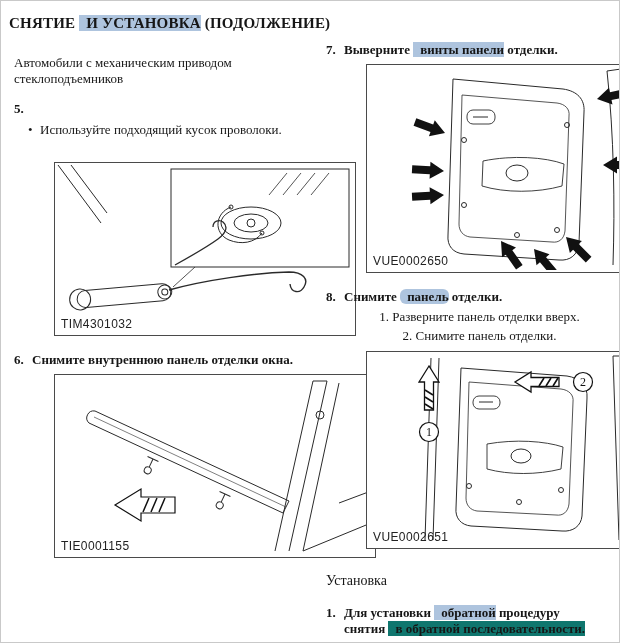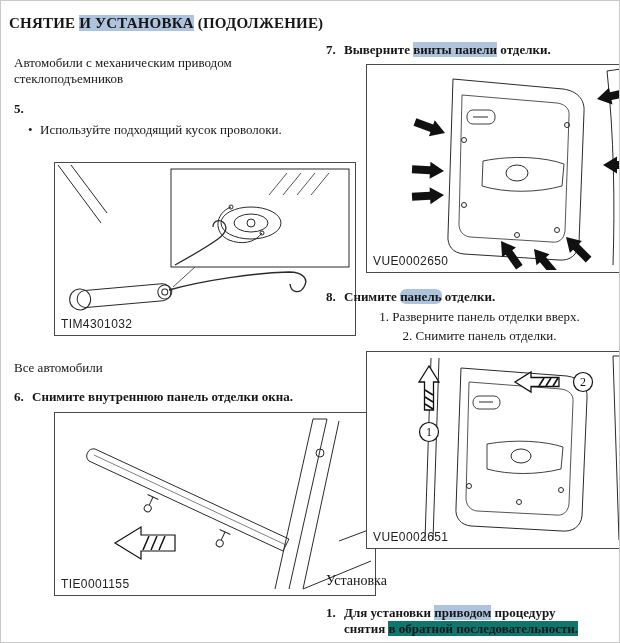--- a/index.html
+++ b/index.html
@@ -27,21 +27,21 @@
   .fig1{margin-top:24px;width:300px;height:172px;}
   .fig2{margin-top:6px;width:300px;height:182px;padding-left:20px;}
   .fig3{margin-top:6px;width:288px;height:207px;}
   .fig4{margin-top:7px;width:288px;height:196px;}
   .figlabel{position:absolute;left:6px;bottom:4px;font-family:"Liberation Sans","DejaVu Sans",sans-serif;font-size:12px;letter-spacing:.4px;color:#222;}
   .step8{margin-top:14px;}
   .sub{margin-left:18px;margin-top:3px;text-align:center;}
   .install-heading{margin-top:24px;font-size:14px;}
   .install-step{margin-top:16px;}
   .install-step .txt{width:242px;}
-  .hl{background-color:#aec4de;}
+  .hl{background-color:#aec4de;padding-left:7px;}
   svg{display:block;}
 </style>
 </head>
 <body>
 
 <div class="page">
 
   <h1 class="title"><span>СНЯТИЕ </span><span class="hl" style="background-color: rgb(174, 196, 222);">И УСТАНОВКА</span><span> (ПОДОЛЖЕНИЕ)</span></h1>
 
   <div class="col-left">
@@ -81,21 +81,20 @@
             <circle cx="25" cy="132.5" r="10.5"></circle>
             <circle cx="110" cy="132.5" r="7"></circle>
             <circle cx="110" cy="132.5" r="3"></circle>
           </g>
           <path d="M114,127 C150,117 200,110 234,109 C248,109 254,116 249,124 C245,131 236,130 235,121" stroke-width="1.4"></path>
         </g>
       </svg>
       <figcaption class="figlabel">TIM4301032</figcaption>
     </figure>
 
-    <p class="t all-vehicles">Все автомобили</p>
 
     <div class="t bold step step6">
       <span class="num">6.</span>
       <span class="txt">Снимите внутреннюю панель отделки  окна.</span>
     </div>
 
     <figure class="fig fig2">
       <svg width="298" height="180" viewBox="0 0 298 180">
         <g stroke="#2a2a2a" fill="none" stroke-width="1">
           <g>
@@ -229,18 +228,18 @@
         <text x="62" y="84" text-anchor="middle" font-size="12" fill="#111" font-family="Liberation Serif, serif">1</text>
         <text x="216" y="34" text-anchor="middle" font-size="12" fill="#111" font-family="Liberation Serif, serif">2</text>
       </svg>
       <figcaption class="figlabel">VUE0002651</figcaption>
     </figure>
 
     <p class="install-heading">Установка</p>
 
     <div class="t bold step install-step">
       <span class="num">1.</span>
-      <span class="txt"><span>Для установки </span><span class="hl" style="background-color: rgb(174, 196, 222);">приводом</span><span> процедуру снятия </span><span class="hl" style="background-color: #0f766e;">в обратной последовательности.</span></span>
+      <span class="txt"><span>Для установки </span><span class="hl" style="background-color: rgb(174, 196, 222);">обратной</span><span> процедуру снятия </span><span class="hl" style="background-color: #0f766e;">в обратной последовательности.</span></span>
     </div>
 
   </div>
 
 </div>
 
 </body></html>

